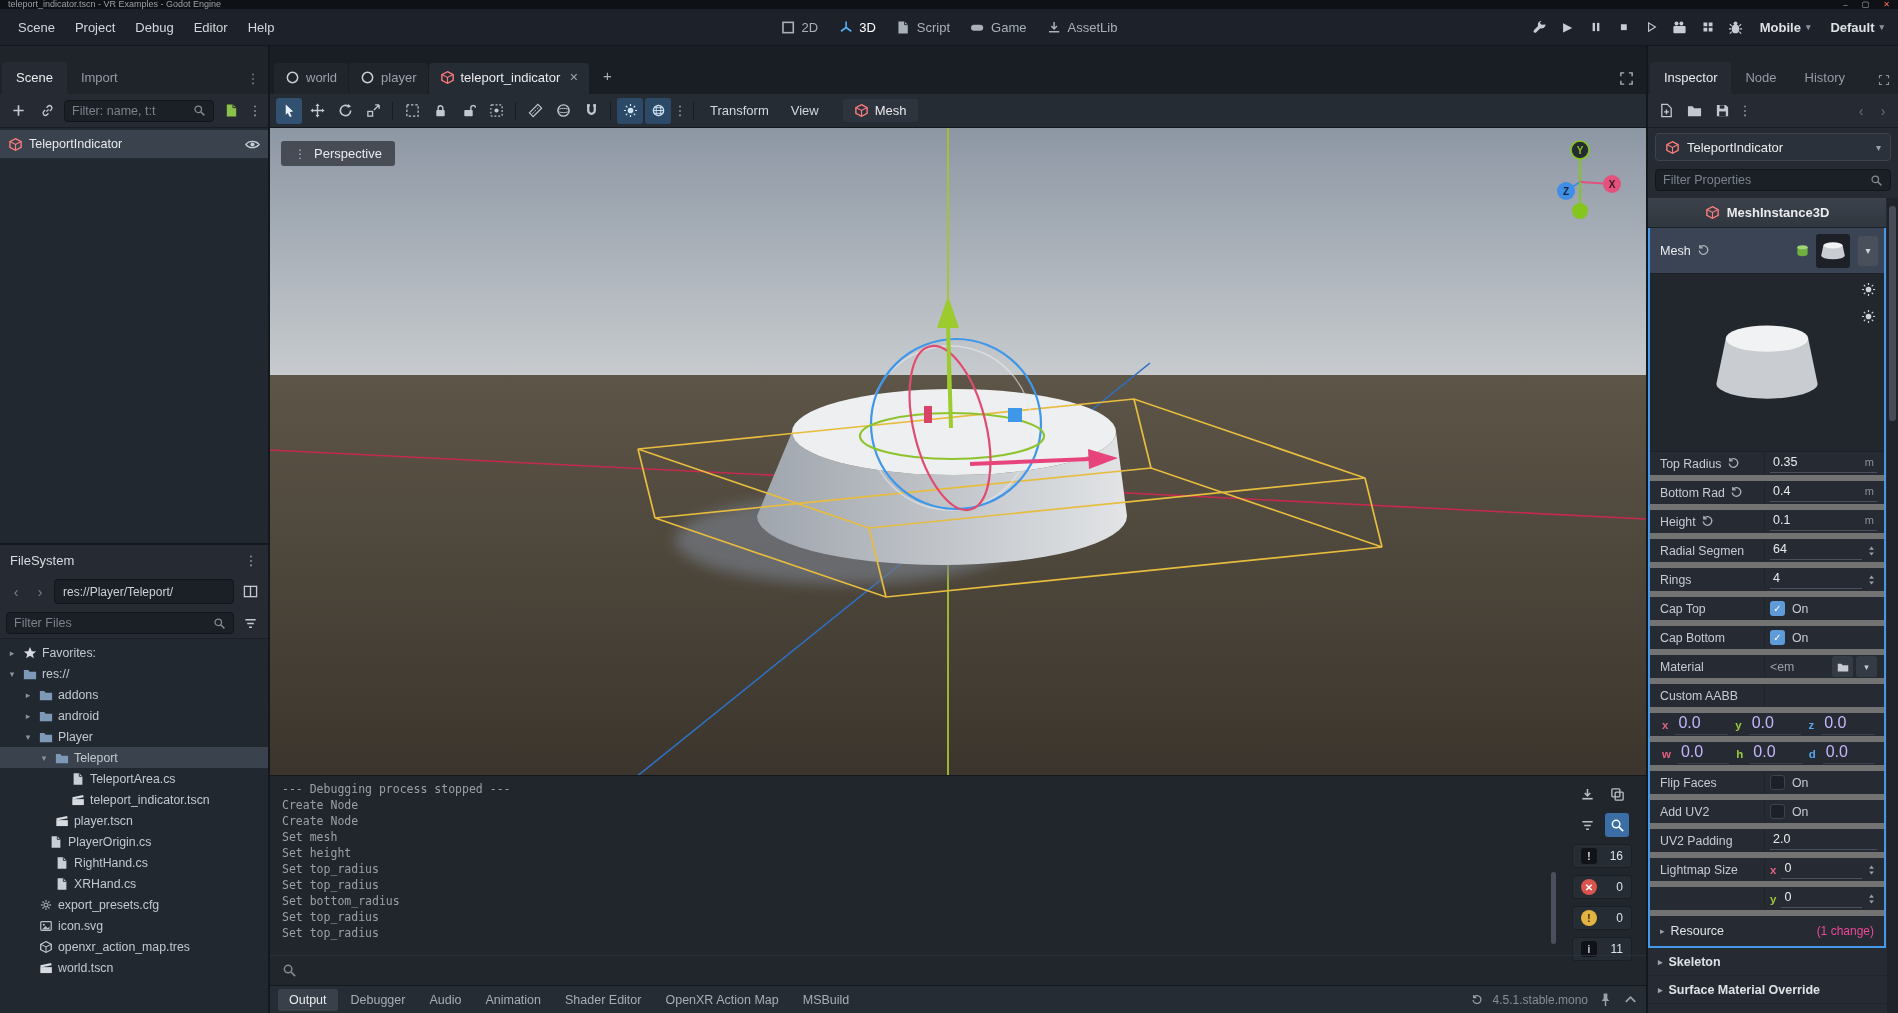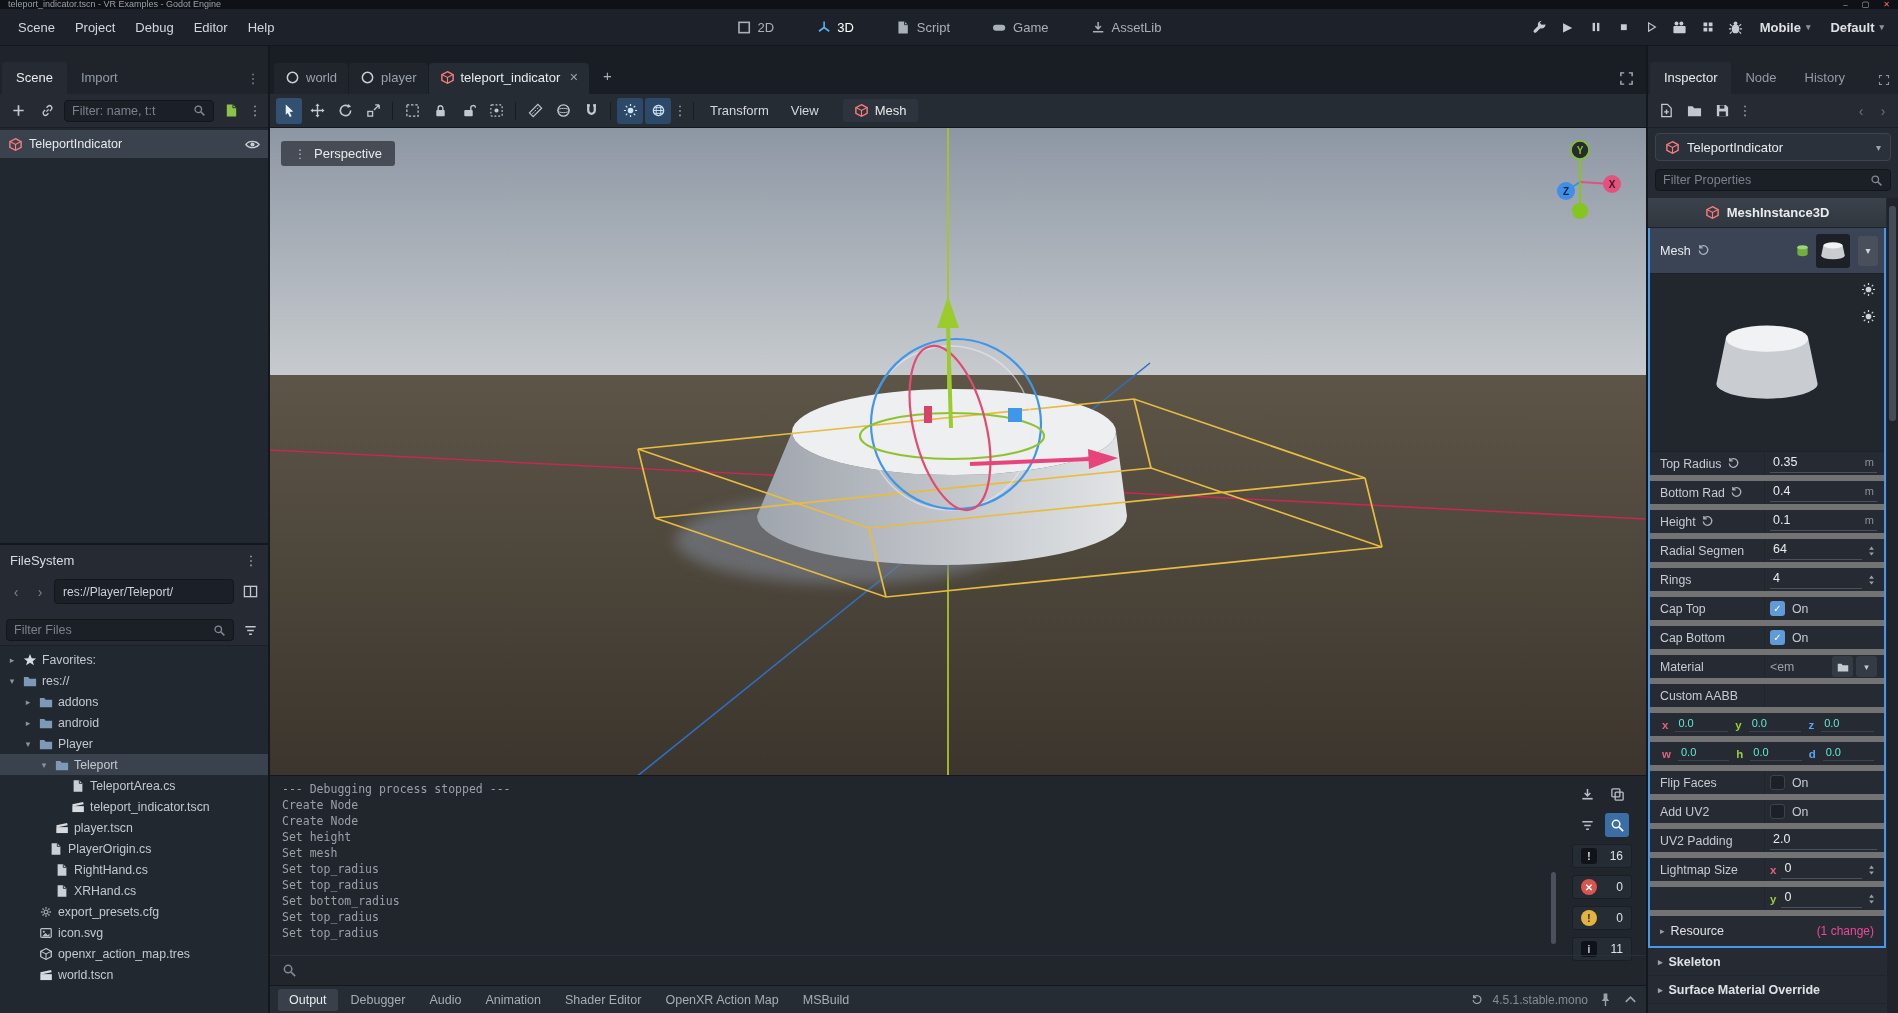--- a/index.html
+++ b/index.html
@@ -12,21 +12,21 @@
   input::placeholder{color:#7b828c;}
 
   
   .titlebar{height:9px;background:#0e1115;display:flex;align-items:flex-start;padding:0 8px;font-size:9px;line-height:9px;color:#9aa0a8;overflow:hidden;}
   .titlebar .wc{margin-left:auto;display:flex;gap:14px;color:#b7bcc3;font-size:8px;}
   .wc .close{color:#ff6d60;}
 
   
   .menubar{height:37px;background:#1d222a;border-bottom:1px solid #14181e;display:flex;align-items:center;padding:0 8px;position:relative;}
   .menu-item{padding:5px 10px;border-radius:3px;color:#d3d7dd;cursor:default;}
-  .workspaces{position:absolute;left:50%;transform:translateX(-50%);display:flex;gap:24px;align-items:center;}
+  .workspaces{position:absolute;left:50%;transform:translateX(-50%);display:flex;gap:2px;align-items:center;}
   .ws-item{display:flex;align-items:center;gap:6px;padding:4px 9px;color:#a9b0b8;border-radius:3px;}
   .ws-item .ic{color:#a9b0b8;}
   .ws-item.active{color:#fff;}
   .ws-item.active .ic{color:#59b0f4;}
   .runbar{margin-left:auto;display:flex;align-items:center;gap:8px;}
   .rbtn{width:20px;height:20px;display:flex;align-items:center;justify-content:center;color:#c7ccd3;font-size:12px;}
   .dd{display:flex;align-items:center;gap:5px;padding:3px 6px;color:#dde0e5;font-weight:bold;}
   .dd .ca{color:#8b929b;font-size:9px;}
 
   
@@ -56,21 +56,21 @@
   .tree-row .lbl{color:#e8eaed;font-size:12.6px;}
   .tree-row .eye{margin-left:auto;color:#c8cdd3;}
 
   
   .fs-section{flex:1;min-height:0;display:flex;flex-direction:column;}
   .fs-header{height:30px;display:flex;align-items:center;padding:0 10px;color:#d8dce1;}
   .fs-nav{height:33px;display:flex;align-items:center;gap:4px;padding:0 6px;}
   .navbtn{width:20px;height:22px;display:flex;align-items:center;justify-content:center;color:#7d848e;font-size:14px;}
   .path-box{flex:1;min-width:0;background:#1b2026;border:1px solid #12161b;border-radius:4px;padding:4px 8px;}
   .path-box input{width:100%;background:none;border:none;outline:none;color:#ccd1d7;font-size:12px;}
-  .fs-filter{height:31px;display:flex;align-items:center;gap:4px;padding:0 6px;border-bottom:1px solid #1a1f25;margin-top:7px;}
+  .fs-filter{height:31px;display:flex;align-items:center;gap:4px;padding:0 6px;border-bottom:1px solid #1a1f25;}
   .fs-tree{flex:1;background:#212830;padding-top:3px;overflow:hidden;}
   .fs-row{display:flex;align-items:center;gap:5px;height:21px;font-size:12.3px;color:#c3c9d0;padding-right:6px;}
   .fs-row.selected{background:#3a424e;}
   .fs-row .arr{width:12px;flex:none;font-size:9px;color:#8d939d;text-align:center;}
   .fs-row .ic{width:14px;height:14px;}
   .c-folder{color:#7e99b8;} .c-scene{color:#d7dade;} .c-script{color:#c9cfd6;} .c-gear{color:#9ba1aa;} .c-img{color:#b9bfc7;} .c-res{color:#ccd1d7;} .c-star{color:#d8dce2;}
 
   
   .scene-tabs{height:48px;background:#191e24;display:flex;align-items:flex-end;padding:0 4px;}
   .stab{display:flex;align-items:center;gap:6px;padding:7px 11px 9px;margin-right:1px;background:#20252c;color:#9aa1ab;border-radius:4px 4px 0 0;font-size:13px;}
@@ -152,21 +152,21 @@
   .spin{color:#9aa1ab;margin-left:4px;width:11px;height:14px;flex:none;}
   .cb{width:15px;height:15px;border-radius:3px;display:flex;align-items:center;justify-content:center;margin-right:7px;font-size:10px;color:#fff;flex:none;}
   .cb.on{background:#5f9bd8;}
   .cb.off{background:#1d2127;border:1px solid #3c434d;}
   .onlabel{font-size:12.3px;color:#c6cbd2;}
   .emptyres{flex:1;color:#9aa0a8;font-size:12.3px;}
   .minibtn{width:21px;height:21px;background:#343b44;border-radius:3px;display:flex;align-items:center;justify-content:center;color:#c6cbd2;font-size:9px;margin-left:3px;flex:none;}
   .aabbrow{grid-column:1 / -1;display:flex;align-items:center;gap:7px;padding:0 10px 0 12px;}
   .axl{font-size:11.5px;font-weight:bold;flex:none;}
   .axl.x{color:#e0627f;} .axl.y{color:#9ccb3a;} .axl.z{color:#58a6f0;}
-  .axv{flex:1;min-width:0;font-size:11px;color:#5eead4;border-bottom:1px solid #3c434d;padding:0 3px 2px;}
+  .axv{flex:1;min-width:0;font-size:16px;color:#c4b5fd;border-bottom:1px solid #3c434d;padding:0 3px 2px;}
   .resource-row{display:flex;align-items:center;gap:6px;height:30px;padding:0 10px;background:#262b33;font-size:12.5px;color:#dfe2e6;}
   .resource-row .chg{margin-left:auto;color:#ec4899;font-size:12px;}
   .section-row{display:flex;align-items:center;gap:6px;height:28px;padding:0 10px;background:#262b33;border-bottom:1px solid #20252c;font-weight:bold;font-size:12.5px;color:#dfe2e6;}
   .sarr{font-size:9px;color:#9aa1ab;}
 </style>
 </head>
 <body>
 
 <svg width="0" height="0" style="position:absolute" aria-hidden="true">
   <defs>
@@ -820,22 +820,22 @@
           <span>Perspective</span>
         </div>
       </div>
 
       <div class="output-panel">
         <div class="output-body">
           <div class="omsgs">
             <div>--- Debugging process stopped ---</div>
             <div>Create Node</div>
             <div>Create Node</div>
+            <div>Set mesh</div>
             <div>Set height</div>
-            <div>Set mesh</div>
             <div>Set top_radius</div>
             <div>Set top_radius</div>
             <div>Set bottom_radius</div>
             <div>Set top_radius</div>
             <div>Set top_radius</div>
           </div>
           <div class="oscroll">
               <div class="thumb"></div>
             </div>
           <div class="oside">

